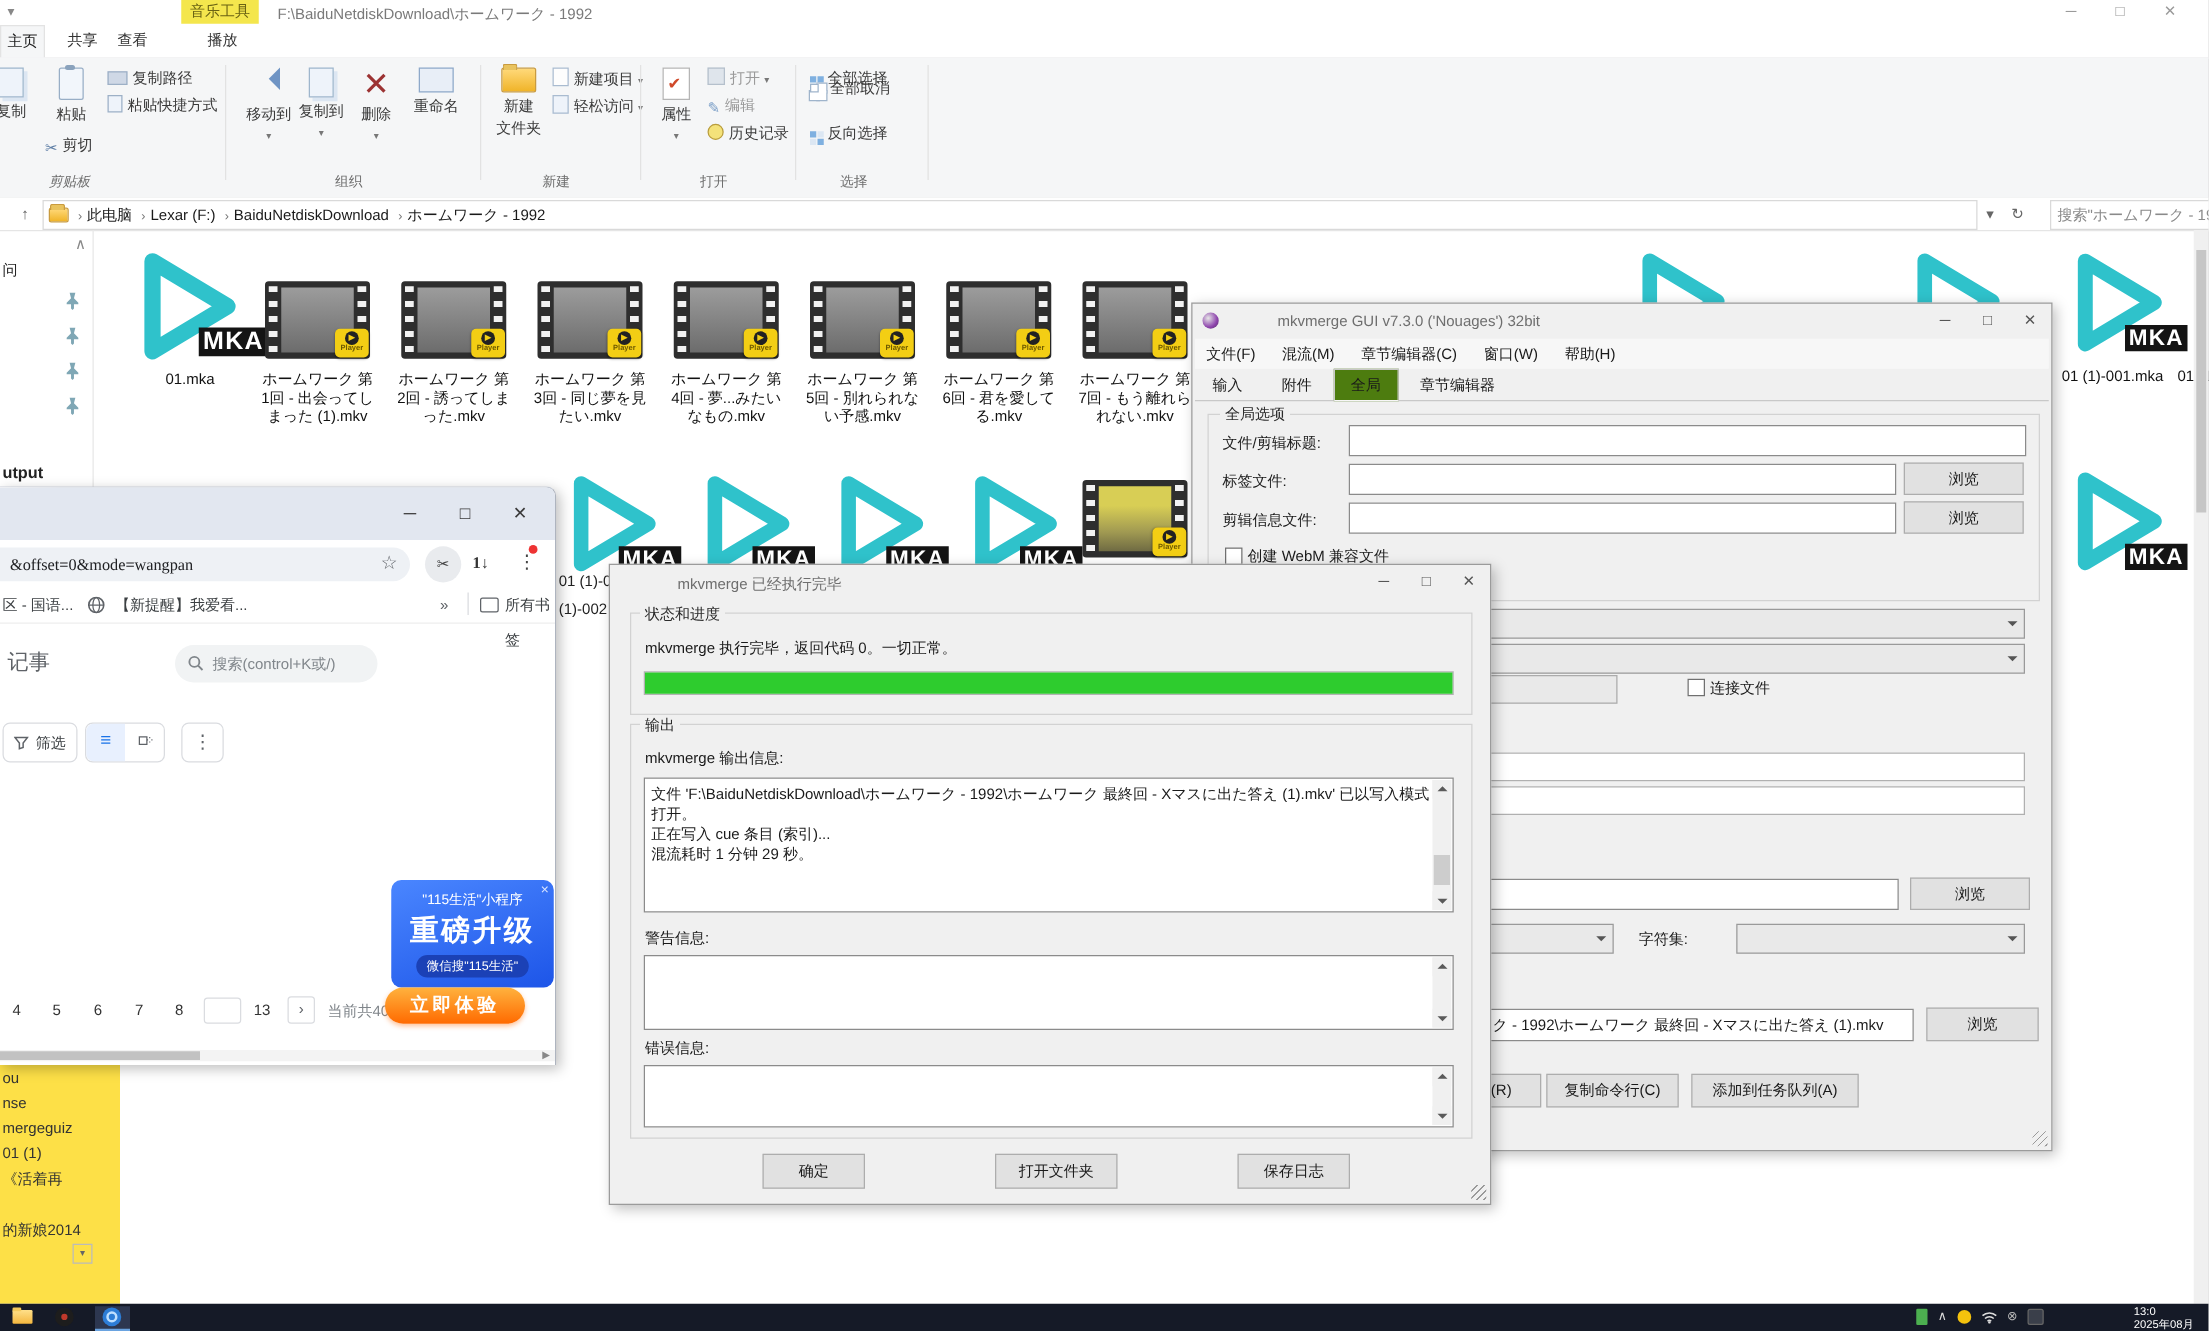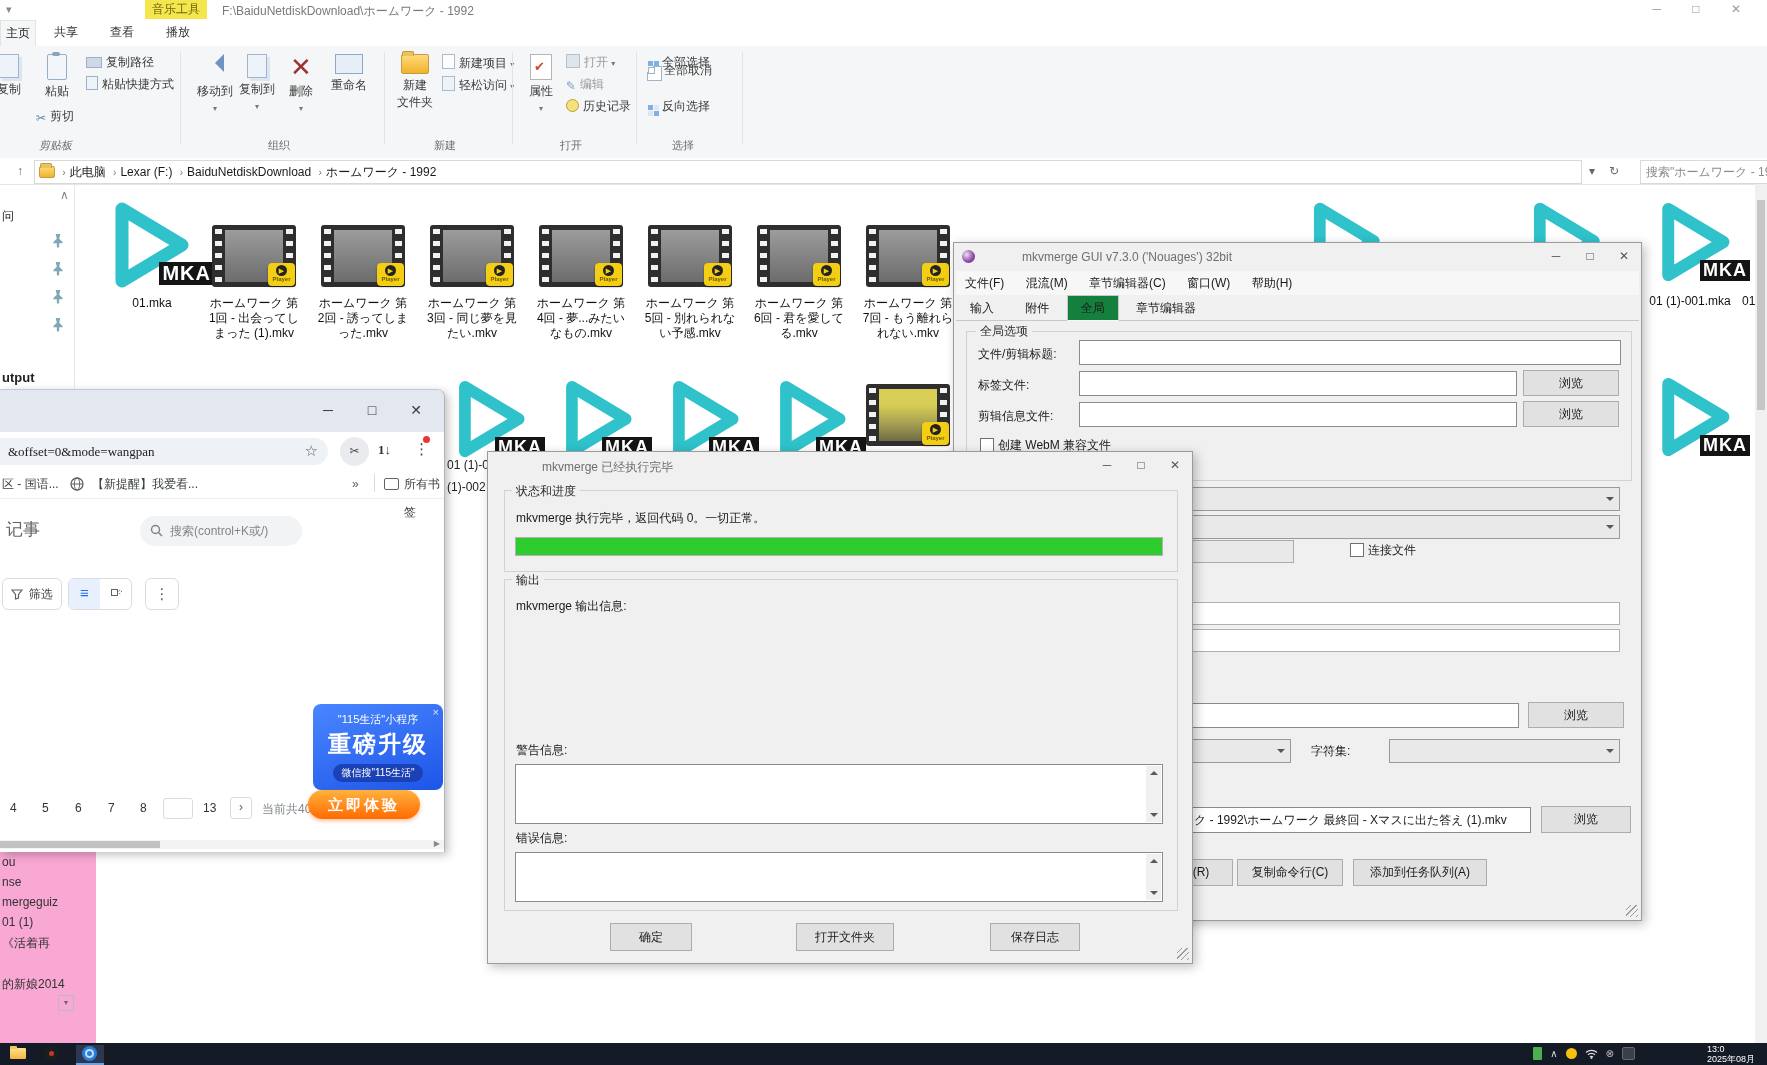--- a/index.html
+++ b/index.html
@@ -73,21 +73,21 @@
   .gbox-label{position:absolute;background:#f0f0f0;padding:0 4px;color:#2b2b2b;}
   .tfield{position:absolute;background:#fff;border:1px solid #8b8b8b;}
   .tfield.dis{background:#e9e9e9;border-color:#ababab;}
   .combo{position:absolute;background:#e9e9e9;border:1px solid #9a9a9a;}
   .combo .ca{position:absolute;right:5px;top:50%;margin-top:-2px;width:0;height:0;
     border:4px solid transparent;border-top-color:#555;}
   .btn{position:absolute;background:#e1e1e1;border:1px solid #adadad;text-align:center;color:#1a1a1a;}
   .chk{position:absolute;width:12px;height:12px;background:#fff;border:1px solid #707070;}
   .menu-item{display:inline-block;padding:0 9px;line-height:24px;color:#1a1a1a;}
   .mtab{display:inline-block;padding:0 13px;line-height:24px;color:#1a1a1a;border:1px solid transparent;}
-  .mtab.sel{background:#15803d;border-color:#c8c8c8;border-bottom-color:#f7f7f7;}
+  .mtab.sel{background:#4d7c0f;border-color:#c8c8c8;border-bottom-color:#f7f7f7;}
   .sbar{position:absolute;top:1px;bottom:1px;right:1px;width:15px;background:#f0f0f0;}
   .sbar .up,.sbar .dn{position:absolute;left:0;width:15px;height:15px;background:#f0f0f0;}
   .sbar .up:after{content:"";position:absolute;left:4px;top:5px;border:4px solid transparent;border-bottom-color:#5a5a5a;border-top:none;}
   .sbar .dn:after{content:"";position:absolute;left:4px;top:6px;border:4px solid transparent;border-top-color:#5a5a5a;border-bottom:none;}
   .sbar .up{top:0;} .sbar .dn{bottom:0;}
   .sbar .th{position:absolute;left:1px;width:13px;background:#cdcdcd;}
   .progress{position:absolute;border:1px solid #b2b2b2;background:#e6e6e6;}
   .progress .fill{height:100%;width:100%;background:#2ecc2e;}
   .grip{position:absolute;right:3px;bottom:3px;width:12px;height:12px;
     background:repeating-linear-gradient(135deg,transparent 0 3px,#9a9a9a 3px 4px);}
@@ -121,40 +121,40 @@
   .hscroll .th{position:absolute;left:0;top:1px;width:160px;height:7px;background:#c2c2c2;}
 
   
   #taskbar{position:absolute;left:0;top:1043px;width:1767px;height:22px;background:#151a27;}
   .tb-ico{position:absolute;top:2px;height:18px;}
   .tb-active{background:#2d3750;border-bottom:2px solid #6aa3e0;}
   .tray{position:absolute;right:132px;top:4px;display:flex;gap:8px;align-items:center;color:#ddd;font-size:10px;}
   .clock{position:absolute;right:0px;top:1px;width:60px;color:#fff;font-size:9px;line-height:10px;white-space:nowrap;overflow:hidden;}
 
   .frag{position:absolute;color:#222;}
-  .leftlist{position:absolute;left:0;top:852px;width:96px;height:191px;background:#f9a8d4;}
+  .leftlist{position:absolute;left:0;top:852px;width:96px;height:191px;background:#fde047;}
   .leftlist div{padding:3px 2px;color:#333;font-size:12px;white-space:nowrap;overflow:hidden;}
 </style>
 </head>
 <body>
 
 <div id="screen" class="nosel">
 
   <div id="explorer">
     <div class="exp-top">
       <span class="qat">▾</span>
       <div class="music-tab">音乐工具</div>
       <div class="exp-title">F:\BaiduNetdiskDownload\ホームワーク - 1992</div>
       <div class="abs" style="right:12px;top:2px;color:#9a9a9a;letter-spacing:14px;">─ □ ✕</div>
     </div>
 
     <div class="ribbon-tabs">
       <div class="rtab sel" style="left:0;width:34px;">主页</div>
       <div class="rtab" style="left:40px;width:52px;">共享</div>
-      <div class="rtab" style="left:96px;width:52px;">查看</div>
+      <div class="rtab" style="left:80px;width:52px;">查看</div>
       <div class="rtab" style="left:152px;width:52px;">播放</div>
     </div>
 
     <div class="ribbon">
 
       <div class="rbtn-big" style="left:-14px;">
         <span class="ric ic-page"></span><span>复制</span>
       </div>
       <div class="rbtn-big" style="left:34px;">
         <span class="ric ic-clip"></span><span>粘贴</span>
@@ -621,20 +621,33 @@
     <div class="gbox-label" style="left:24px;top:31px;">状态和进度</div>
     <div class="abs" style="left:28px;top:58px;">mkvmerge 执行完毕，返回代码 0。一切正常。</div>
     <div class="progress" style="left:27px;top:85px;width:646px;height:17px;">
         <div class="fill"></div>
       </div>
 
     <div class="gbox" style="left:16px;top:127px;width:672px;height:330px;"></div>
     <div class="gbox-label" style="left:24px;top:120px;">输出</div>
 
     <div class="abs" style="left:28px;top:146px;">mkvmerge 输出信息:</div>
+    <div class="tfield" style="left:27px;top:170px;width:646px;height:106px;overflow:hidden;">
+      <div style="position:absolute;left:5px;top:4px;right:18px;line-height:16px;white-space:nowrap;">
+        <div>文件 'F:\BaiduNetdiskDownload\ホームワーク - 1992\ホームワーク 最終回 - Xマスに出た答え (1).mkv' 已以写入模式</div>
+        <div>打开。</div>
+        <div>正在写入 cue 条目 (索引)...</div>
+        <div>混流耗时 1 分钟 29 秒。</div>
+      </div>
+      <div class="sbar">
+        <span class="up"></span>
+        <span class="th" style="top:60px;height:24px;"></span>
+        <span class="dn"></span>
+      </div>
+    </div>
 
     <div class="abs" style="left:28px;top:290px;">警告信息:</div>
     <div class="tfield" style="left:27px;top:312px;width:646px;height:58px;">
       <div class="sbar">
         <span class="up"></span>
         <span class="dn"></span>
       </div>
     </div>
 
     <div class="abs" style="left:28px;top:378px;">错误信息:</div>

